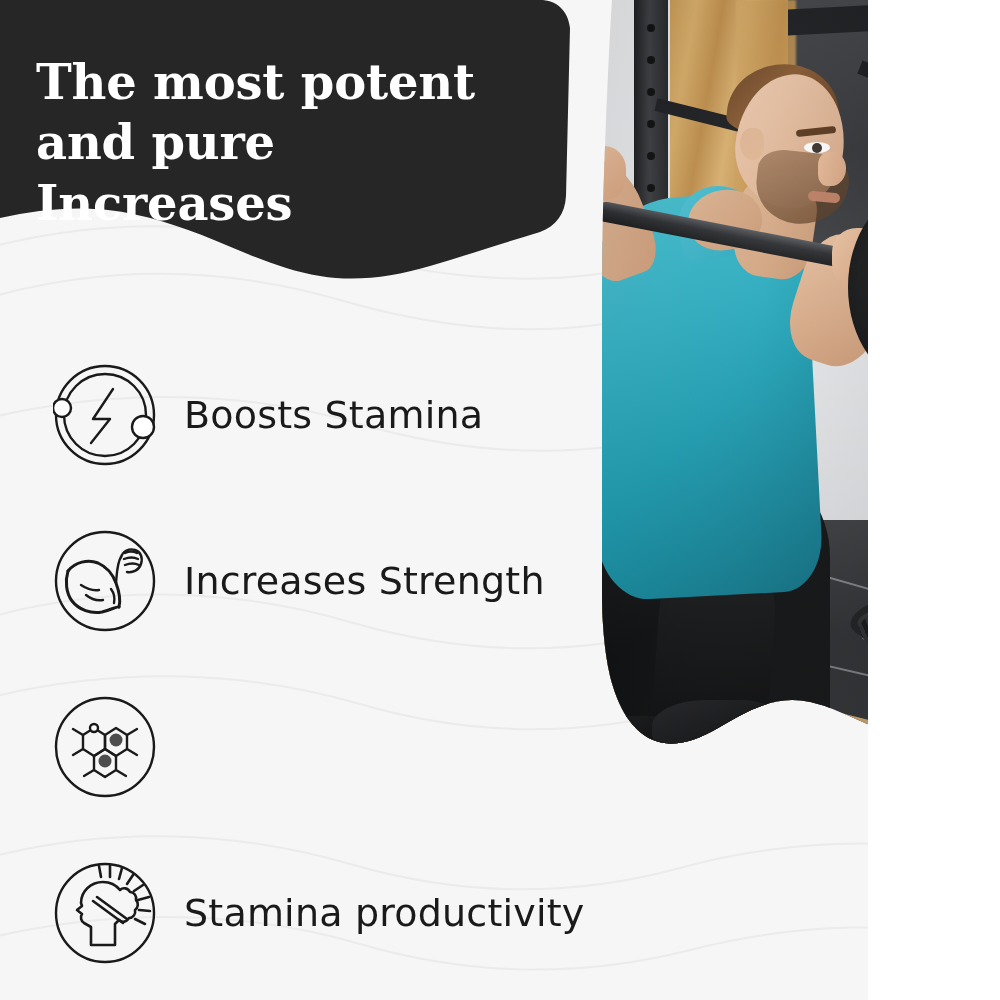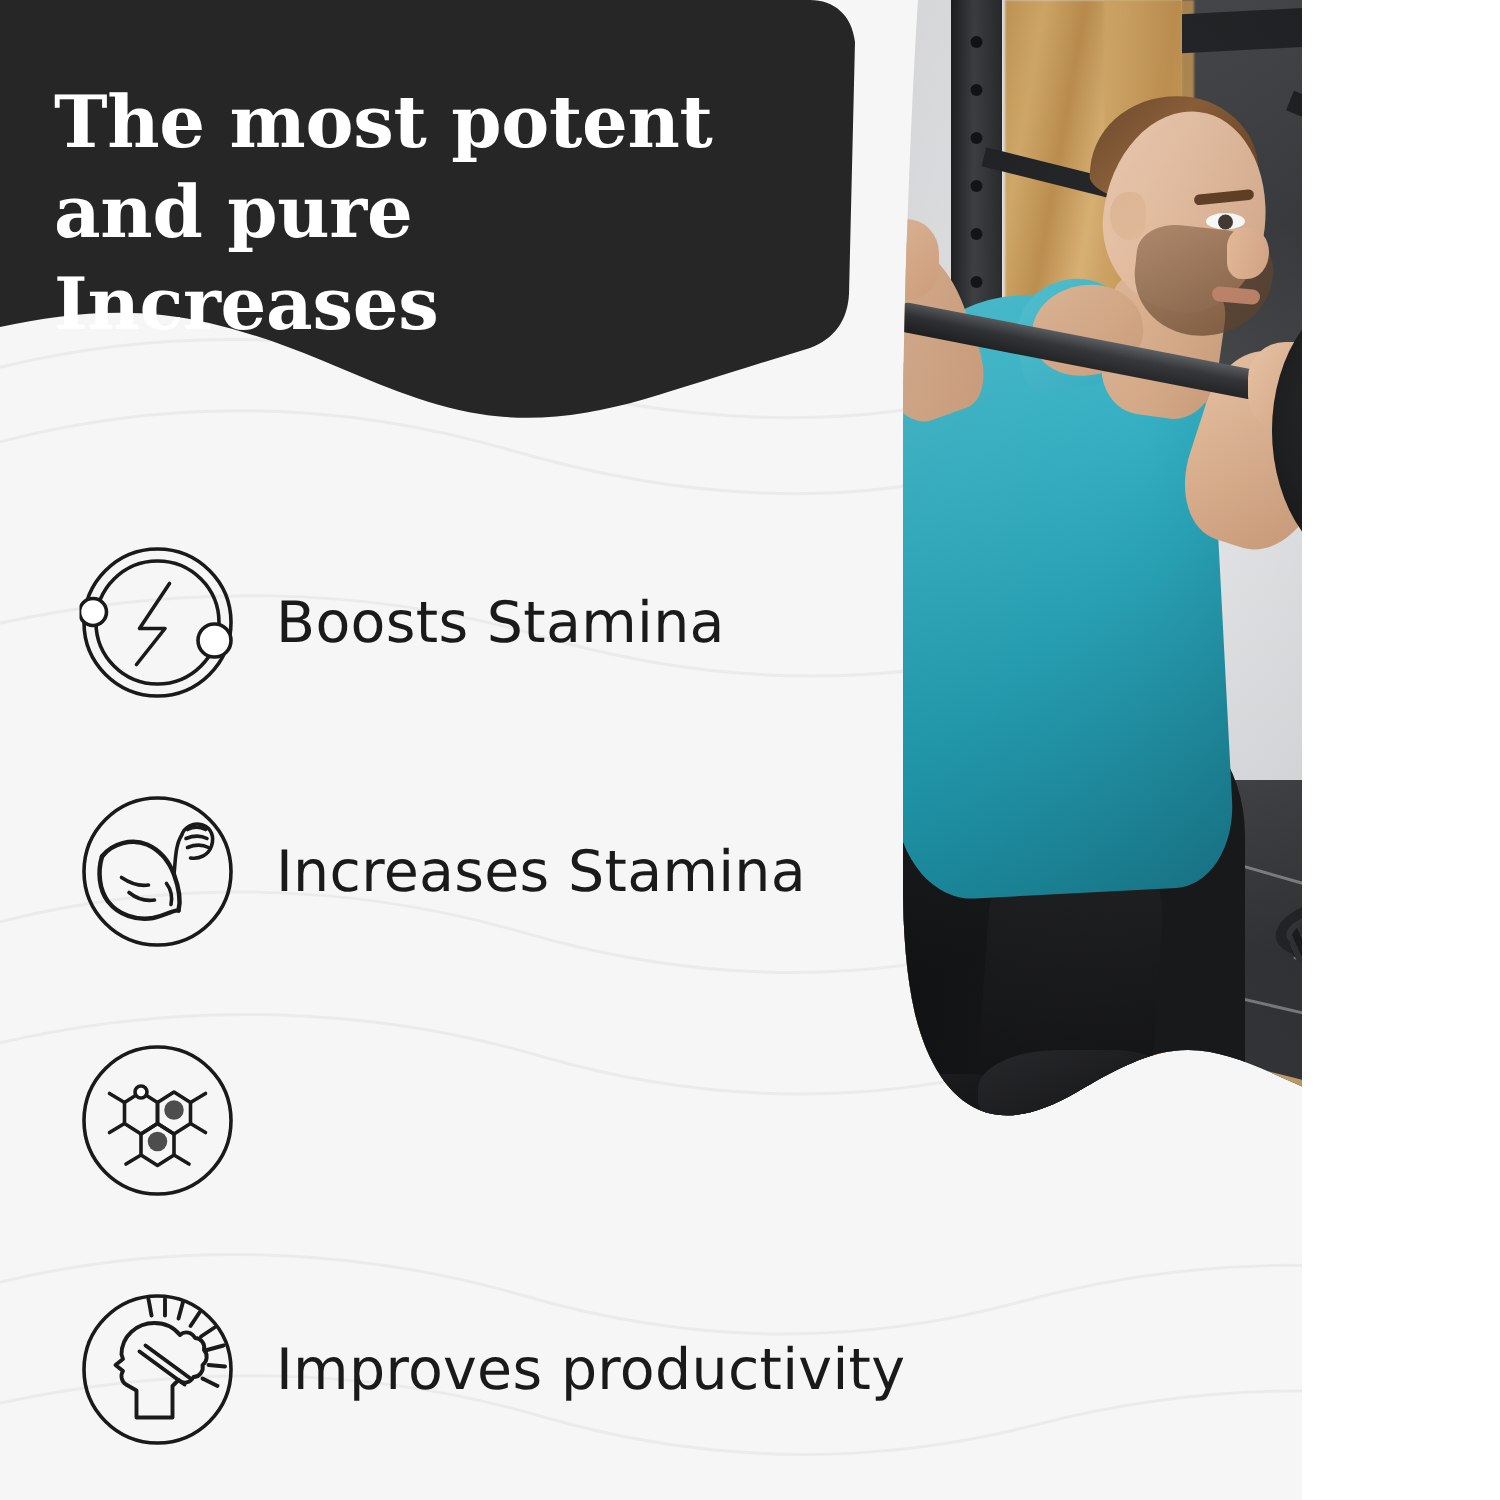--- a/index.html
+++ b/index.html
@@ -562,21 +562,21 @@
           <path d="M63 54 C64 44 64 34 68 28"></path>
           <path d="M68 28 C70 22 76 19 82 21 C88 23 90 29 88 35 C86 41 80 44 74 43"></path>
           <path d="M72 24 C76 22 80 22 84 24"></path>
           <path d="M71 30 C76 28 81 28 85 30"></path>
           <path d="M72 36 C77 34 82 34 86 36"></path>
           <path d="M28 56 C34 60 40 62 46 61"></path>
           <path d="M33 66 C38 70 44 72 50 71"></path>
           <path d="M58 60 C61 64 62 69 61 74"></path>
         </svg>
       </div>
-      <div class="benefit-label">Increases Stamina</div>
+      <div class="benefit-label">Increases Strength</div>
     </div>
 
     <div class="benefit">
       <div class="benefit-icon">
         <svg width="104" height="104" viewBox="0 0 104 104" fill="none" stroke="#1a1a1a" stroke-width="2.4" stroke-linecap="round" stroke-linejoin="round">
           <circle cx="52" cy="52" r="49"></circle>
           <polygon points="30,40 41,33 52,40 52,54 41,61 30,54"></polygon>
           <polygon points="52,40 63,33 74,40 74,54 63,61 52,54"></polygon>
           <polygon points="41,61 52,54 63,61 63,75 52,82 41,75"></polygon>
           <circle cx="63" cy="45" r="6.5" fill="#4d4d4d" stroke="none"></circle>
@@ -607,17 +607,17 @@
             <line x1="57" y1="16" x2="57" y2="5"></line>
             <line x1="66" y1="18" x2="69" y2="7"></line>
             <line x1="74" y1="23" x2="80" y2="14"></line>
             <line x1="81" y1="30" x2="90" y2="24"></line>
             <line x1="85" y1="39" x2="96" y2="36"></line>
             <line x1="86" y1="49" x2="97" y2="50"></line>
             <line x1="82" y1="58" x2="92" y2="63"></line>
           </g>
         </svg>
       </div>
-      <div class="benefit-label">Improves productivity</div>
+      <div class="benefit-label">Stamina productivity</div>
     </div>
 
   </div>
 </div>
 
 </body></html>

